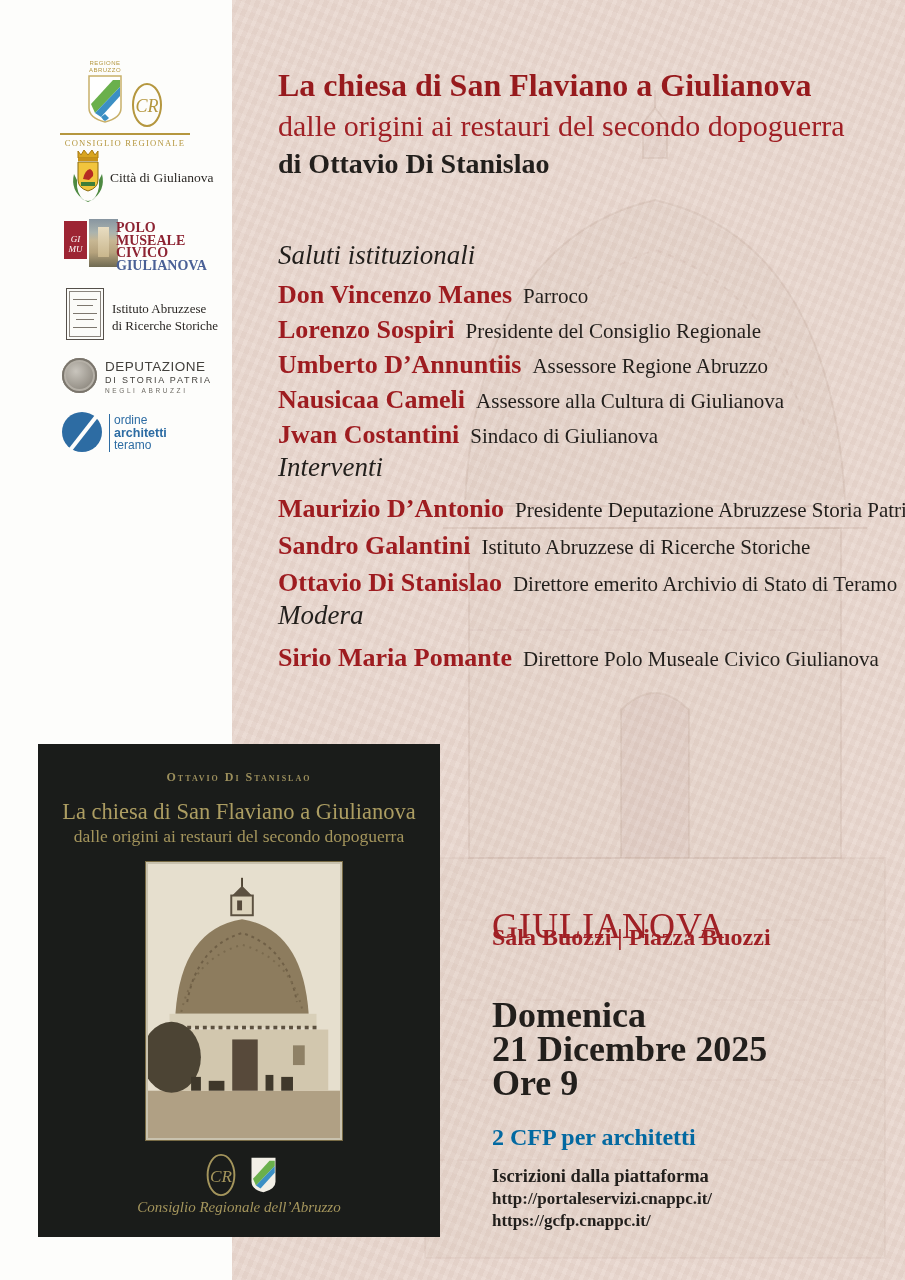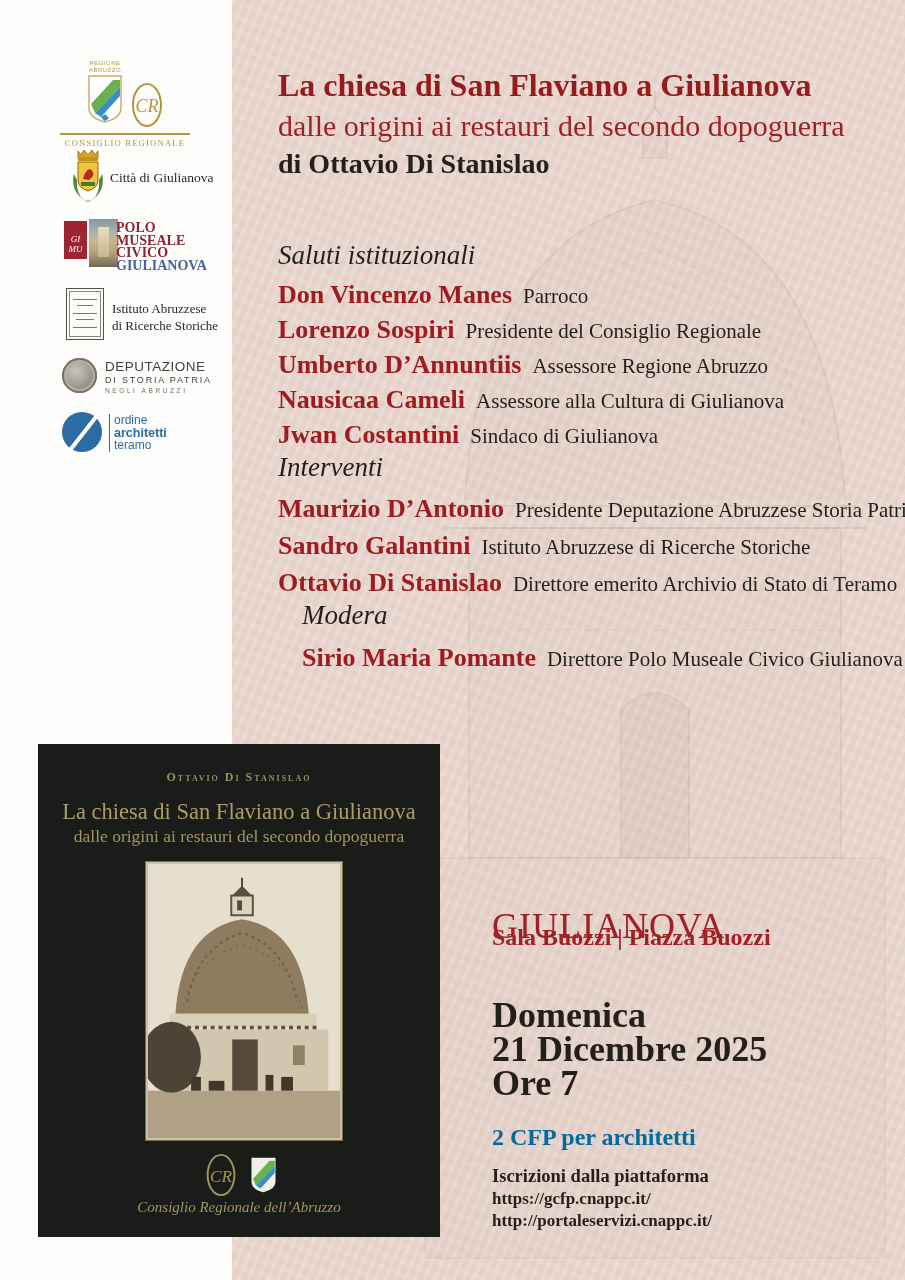--- a/index.html
+++ b/index.html
@@ -73,21 +73,21 @@
   .sec-heading { font-size:27px; font-style:italic; color:#221f1c; }
   .person-row { white-space:nowrap; }
   .person-name { font-size:26px; font-weight:bold; color:#9e1c20; }
   .person-role { font-size:21px; color:#221f1c; margin-left:11px; }
   #saluti  { position:absolute; left:278px; top:240px; }
   #saluti .rows { margin-top:8px; }
   #saluti .person-row { line-height:32px; }
   #interventi { position:absolute; left:278px; top:452px; }
   #interventi .rows { margin-top:9px; }
   #interventi .person-row { line-height:34px; }
-  #modera { position:absolute; left:278px; top:600px;margin-left:24px; }
+  #modera { position:absolute; left:278px; top:600px; }
   #modera .rows { margin-top:9px; }
   #modera .person-row { line-height:36px; }
   
   .book-cover { position:absolute; left:38px; top:744px; width:402px; height:493px;
                 background:#1a1c1a; text-align:center; }
   .cover-author { margin-top:26px; font-variant:small-caps; letter-spacing:2px;
                   font-size:12px; font-weight:bold; color:#9c8f5c; }
   .cover-title { margin-top:14px; font-size:22.5px; color:#ac9d62; white-space:nowrap; }
   .cover-subtitle { margin-top:1px; font-size:17.5px; color:#a4955c; white-space:nowrap; }
   .cover-photo { position:absolute; left:108px; top:118px; width:196px; height:278px;
@@ -288,22 +288,22 @@
       </svg>
     </div>
     <div class="cover-publisher">Consiglio Regionale dell’Abruzzo</div>
   </div>
 
   <div class="evt-city">GIULIANOVA</div>
   <div class="evt-venue">Sala Buozzi | Piazza Buozzi</div>
   <div class="evt-datetime">
     <div>Domenica</div>
     <div>21 Dicembre 2025</div>
-    <div>Ore 7</div>
+    <div>Ore 9</div>
   </div>
   <div class="evt-cfp">2 CFP per architetti</div>
   <div class="evt-reg">Iscrizioni dalla piattaforma</div>
   <div class="evt-urls">
+    <div>http://portaleservizi.cnappc.it/</div>
     <div>https://gcfp.cnappc.it/</div>
-    <div>http://portaleservizi.cnappc.it/</div>
   </div>
 
 </div>
 
 </body></html>

